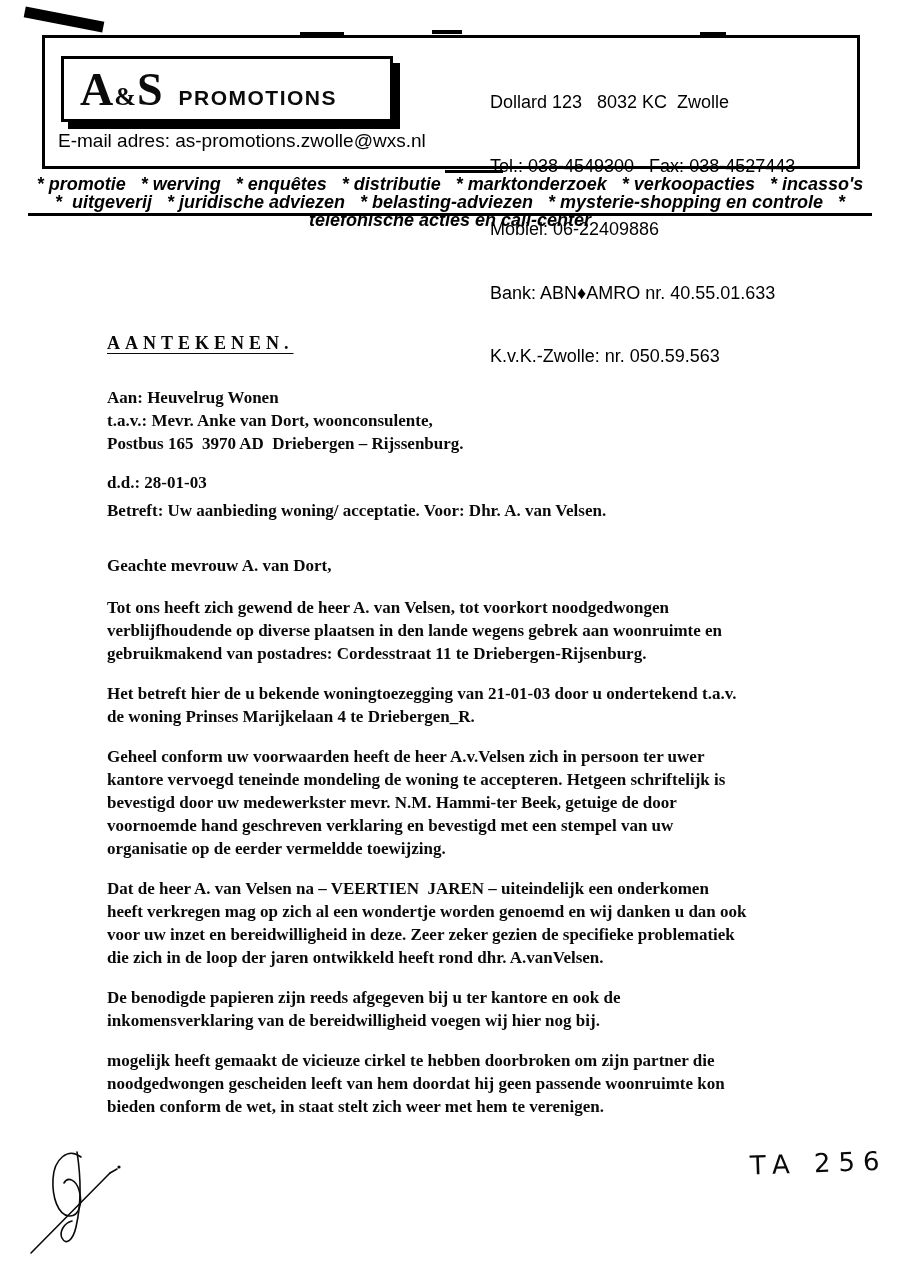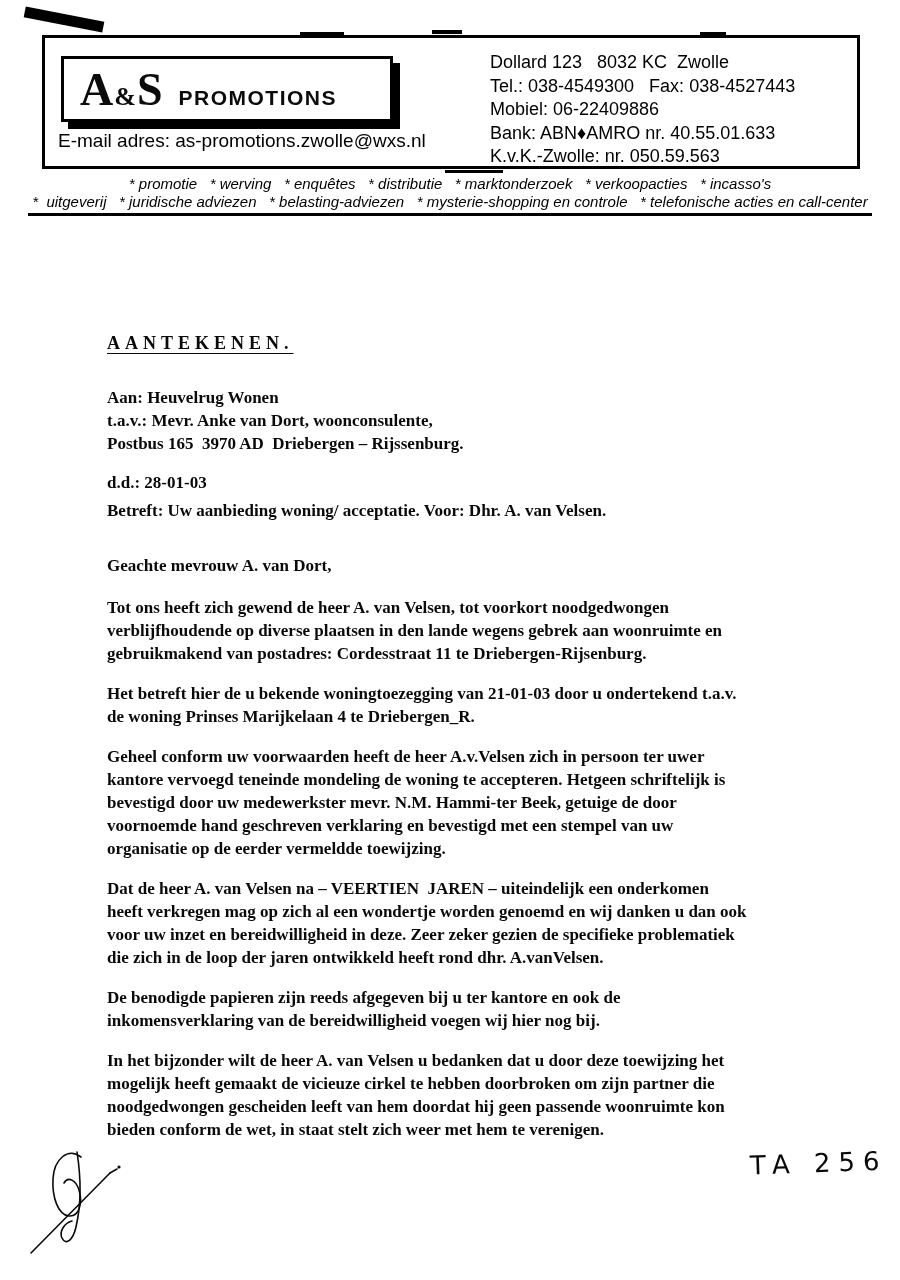--- a/index.html
+++ b/index.html
@@ -26,25 +26,25 @@
   .logo-amp{font-family:"Liberation Serif",serif;font-weight:bold;font-size:26px;line-height:1;margin:0 1px;}
   .logo-word{font-family:"Liberation Sans",sans-serif;font-weight:bold;font-size:21px;letter-spacing:1.5px;margin-left:16px;line-height:1;}
   .email-line{
     position:absolute;left:13px;top:92px;
     font-family:"Liberation Sans",sans-serif;font-size:19px;color:#000;
   }
   .contact-block{
     position:absolute;left:445px;top:13px;
     font-family:"Liberation Sans",sans-serif;font-size:18px;color:#000;
   }
-  .contact-block .text-line{line-height:23.5px;}
+  .contact-block .text-line{line-height:23.5px;margin-top:40px;}
   
   .taglines{
     position:absolute;left:30px;top:175px;width:840px;text-align:center;
-    font-family:"Liberation Sans",sans-serif;font-style:italic;font-size:15px;color:#000;
+    font-family:"Liberation Sans",sans-serif;font-style:italic;font-size:18px;color:#000;font-weight:bold;
   }
   .taglines .text-line{line-height:18px;}
   .rule{position:absolute;left:28px;top:213px;width:844px;height:3px;background:#000;}
   
   .corner-artifact{position:absolute;left:24px;top:14px;width:80px;height:11px;background:#000;transform:rotate(11deg);}
   .dash{position:absolute;background:#000;}
   
   .letter{
     position:absolute;left:107px;top:332px;width:732px;
     font-family:"Liberation Serif",serif;font-weight:bold;font-size:17px;line-height:23px;
@@ -134,21 +134,20 @@
           <div class="text-line">Dat de heer A. van Velsen na – VEERTIEN  JAREN – uiteindelijk een onderkomen</div>
           <div class="text-line">heeft verkregen mag op zich al een wondertje worden genoemd en wij danken u dan ook</div>
           <div class="text-line">voor uw inzet en bereidwilligheid in deze. Zeer zeker gezien de specifieke problematiek</div>
           <div class="text-line">die zich in de loop der jaren ontwikkeld heeft rond dhr. A.vanVelsen.</div>
         </div>
         <div class="para">
           <div class="text-line">De benodigde papieren zijn reeds afgegeven bij u ter kantore en ook de</div>
           <div class="text-line">inkomensverklaring van de bereidwilligheid voegen wij hier nog bij.</div>
         </div>
         <div class="para">
-          <div class="text-line">In het bijzonder wilt de heer A. van Velsen u bedanken dat u door deze toewijzing het</div>
           <div class="text-line">mogelijk heeft gemaakt de vicieuze cirkel te hebben doorbroken om zijn partner die</div>
           <div class="text-line">noodgedwongen gescheiden leeft van hem doordat hij geen passende woonruimte kon</div>
           <div class="text-line">bieden conform de wet, in staat stelt zich weer met hem te verenigen.</div>
         </div>
       </div>
   </div>
 
   <svg class="signature" width="108" height="118" viewBox="0 0 108 118">
     <g fill="none" stroke="#0a0a0a" stroke-width="1.6" stroke-linecap="round">
       <path d="M57,14 C44,4 30,16 29,36 C28,54 34,72 45,73 C55,74 59,60 55,47 C52,37 44,33 40,40"></path>

